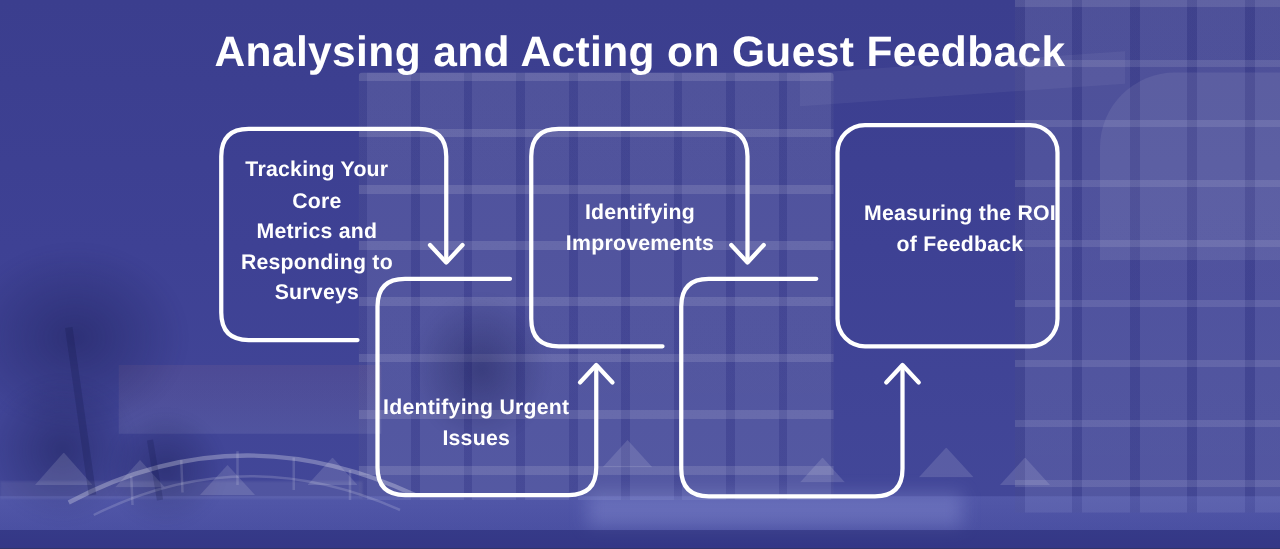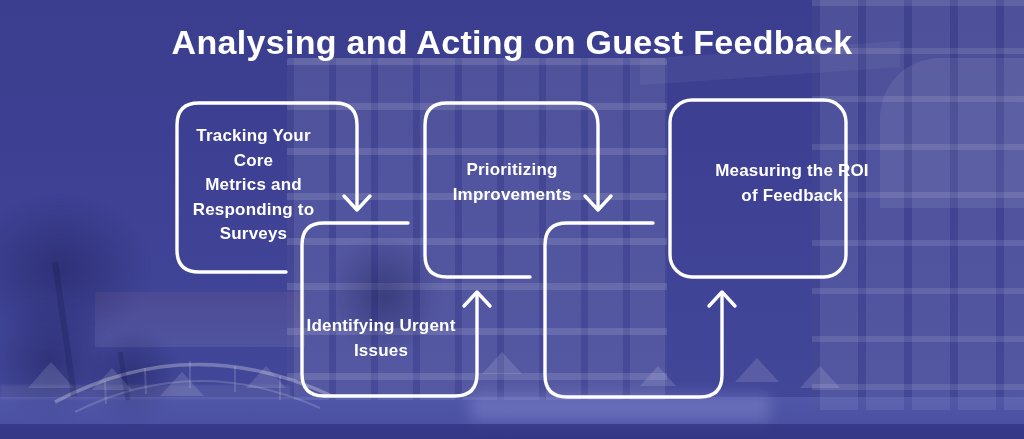--- a/index.html
+++ b/index.html
@@ -57,21 +57,21 @@
     color:#ffffff;font-size:34px;font-weight:700;letter-spacing:0.3px;
   }
   .step-label{
     position:absolute;color:#ffffff;font-size:17px;font-weight:700;
     line-height:24.5px;text-align:center;white-space:pre-line;letter-spacing:0.2px;
   }
   .lbl-1{left:177px;top:124px;width:153px;}
   .lbl-2{left:302px;top:314px;width:158px;}
   .lbl-3{left:425px;top:158px;width:174px;}
   .lbl-4{left:543px;top:314px;width:181px;}
-  .lbl-5{left:689px;top:159px;width:206px;}
+  .lbl-5{left:665px;top:159px;width:206px;}
 </style>
 </head>
 <body>
 
 <div class="stage">
 
   <div class="bg-layer bldg-center"></div>
   <div class="bg-layer bldg-right"></div>
   <div class="bg-layer bldg-right-top"></div>
   <div class="bg-layer roofline"></div>
@@ -121,18 +121,18 @@
     </g>
   </svg>
 
   <div class="title">Analysing and Acting on Guest Feedback</div>
   <div class="step-label lbl-1">Tracking Your Core
 Metrics and
 Responding to
 Surveys</div>
   <div class="step-label lbl-2">Identifying Urgent
 Issues</div>
-  <div class="step-label lbl-3">Prioritizing
+  <div class="step-label lbl-3">Identifying
 Improvements</div>
   <div class="step-label lbl-5">Measuring the ROI
 of Feedback</div>
 
 </div>
 
 </body></html>

